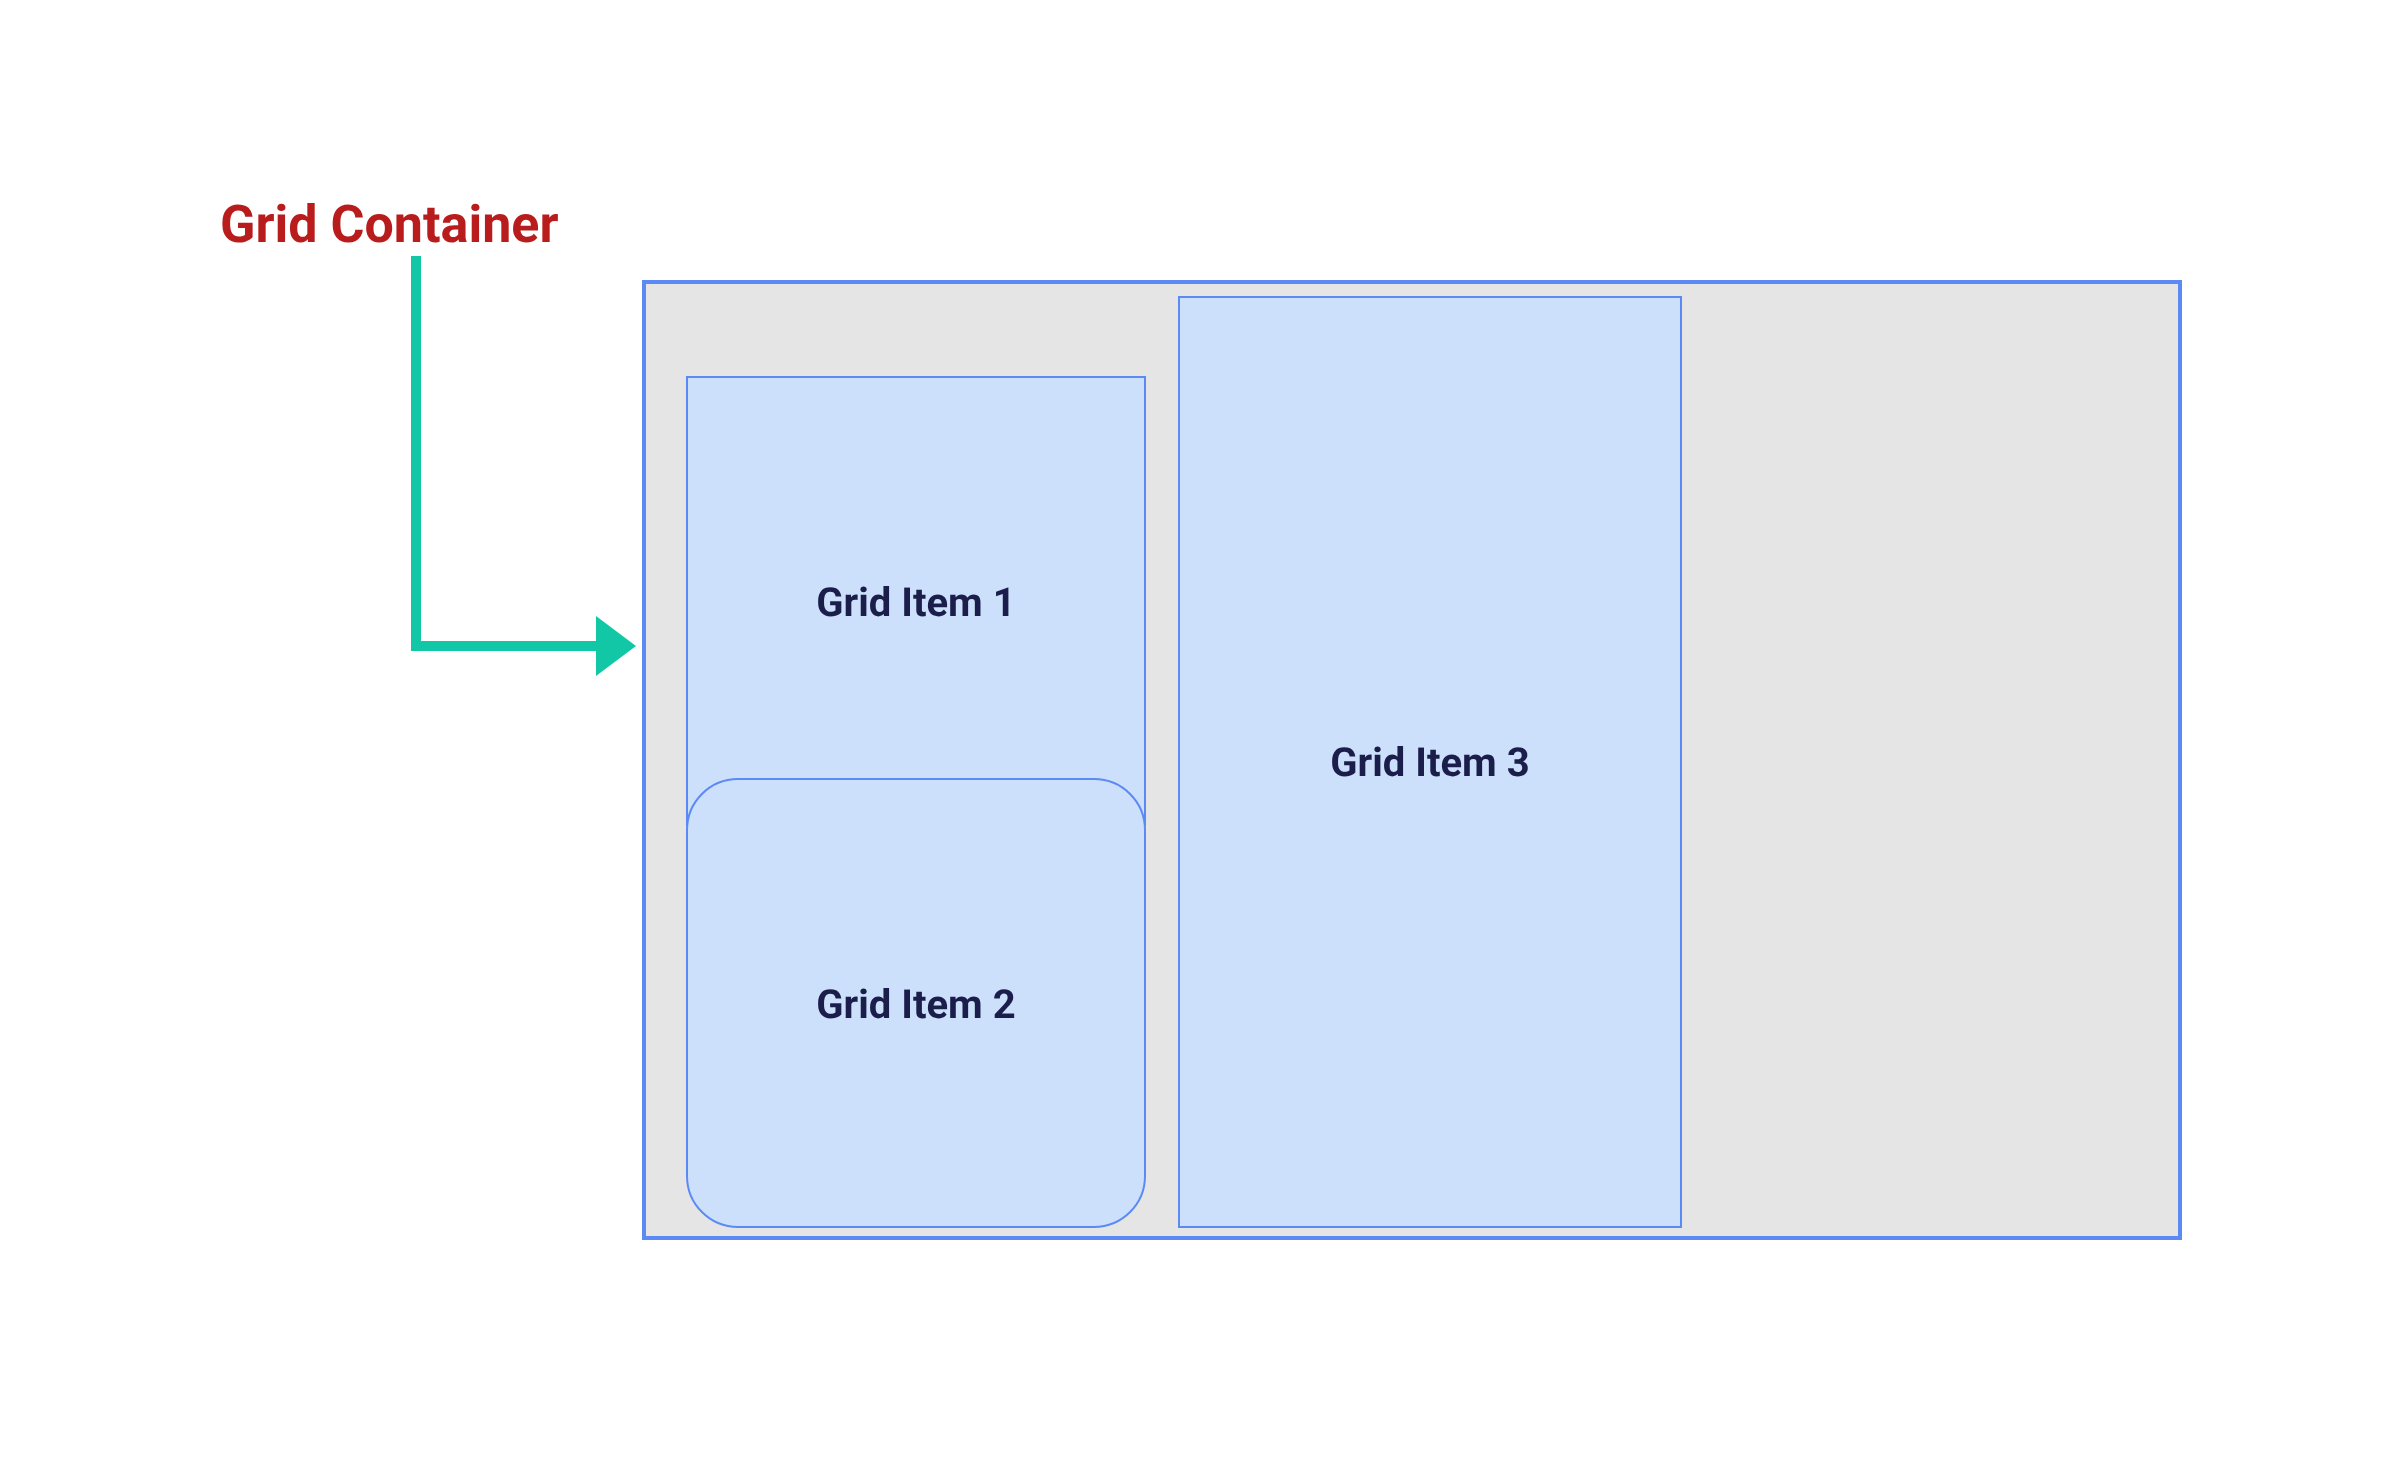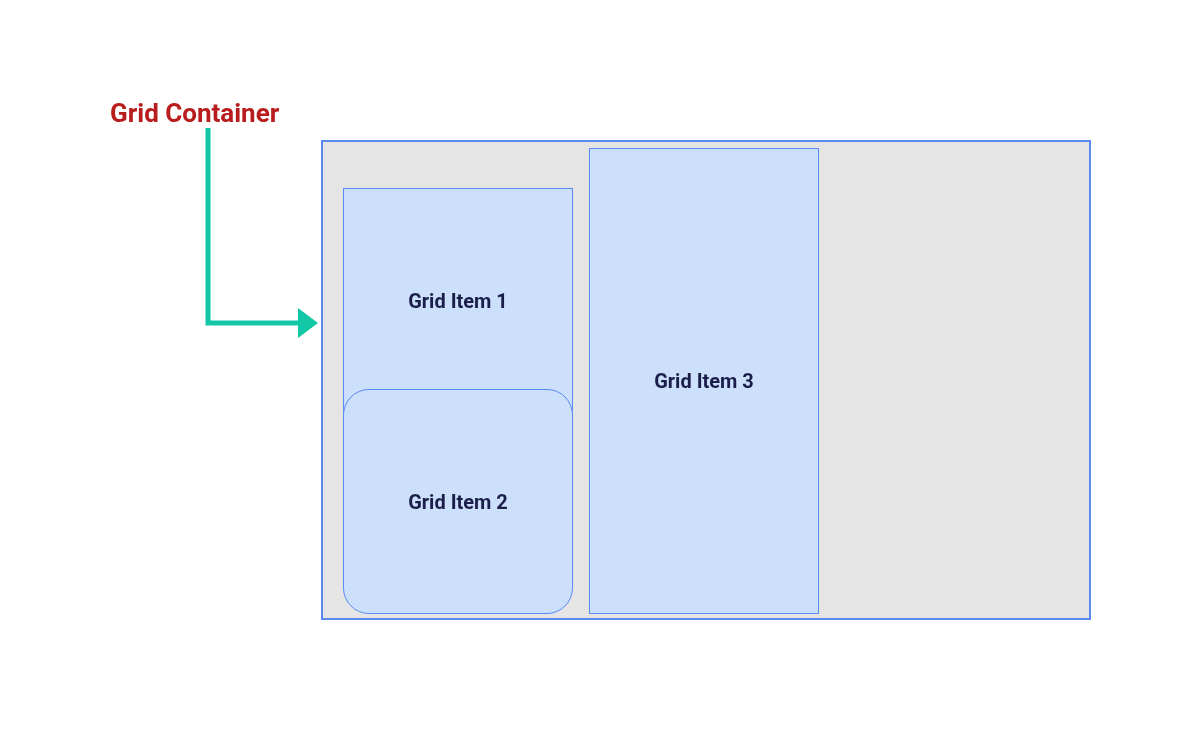--- a/index.html
+++ b/index.html
@@ -58,21 +58,21 @@
     .cell-2 {
       left: 20px;
       top: 247px;
       width: 230px;
       height: 225px;
       border-radius: 26px;
     }
     .cell-3 {
       left: 266px;
       top: 6px;
-      width: 230px;
+      width: 252px;
       height: 466px;
       justify-content: center;
     }
   </style>
 </head>
 <body>
 
 <div class="title">Grid Container</div>
 
 <svg class="arrow" width="130" height="220">

